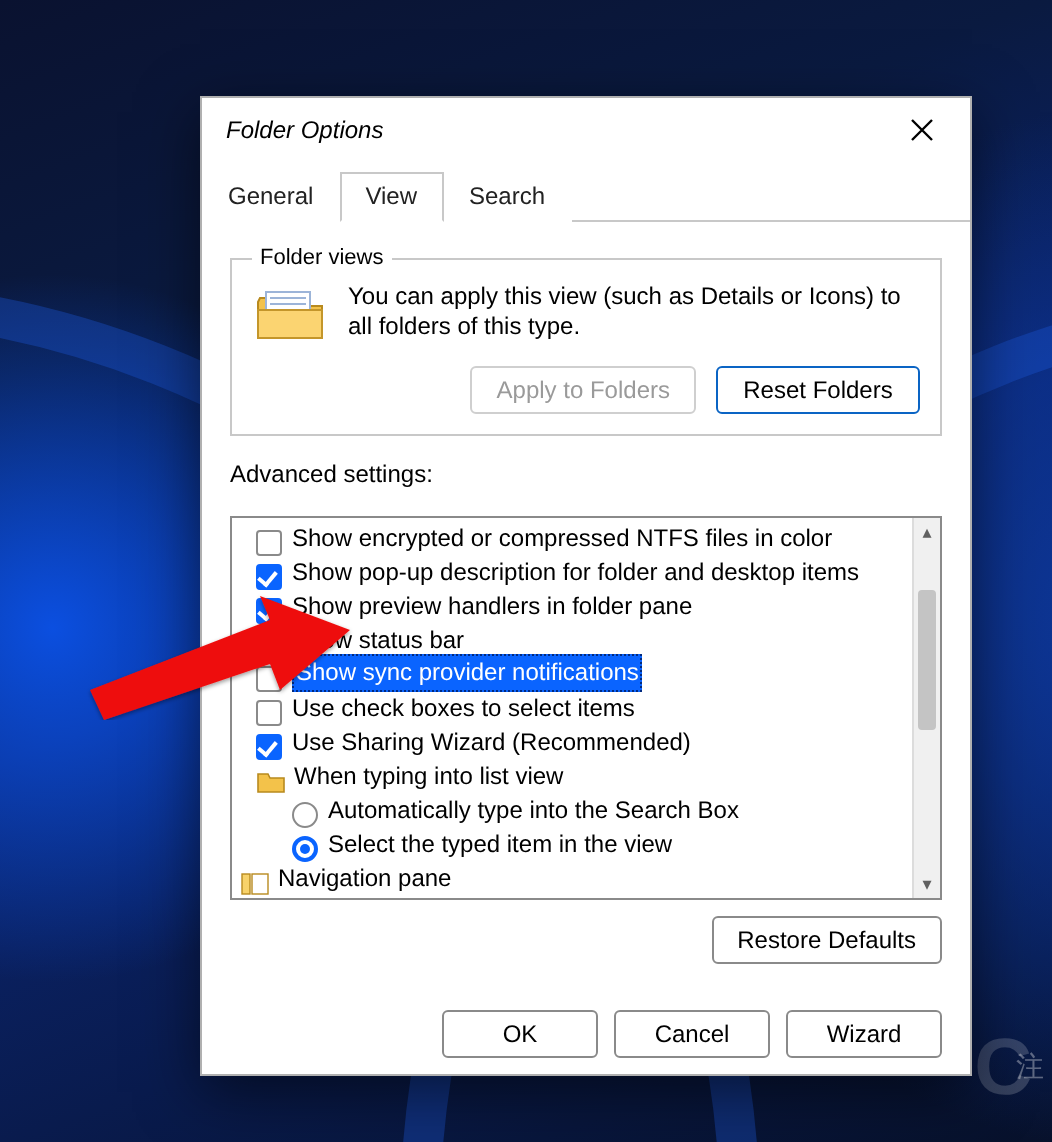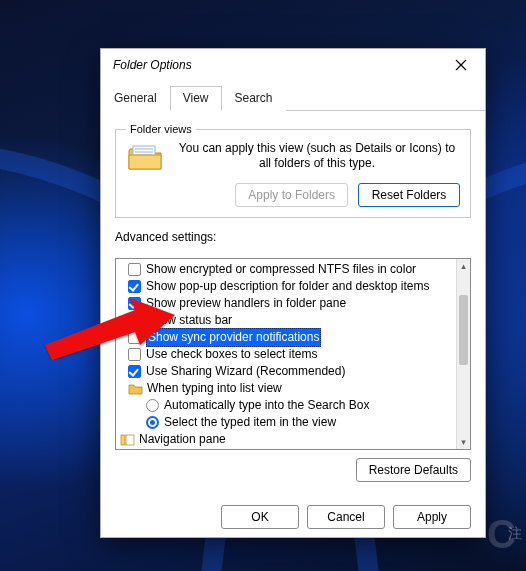--- a/index.html
+++ b/index.html
@@ -91,21 +91,21 @@
 
   fieldset.folderviews {
     border: 1px solid #c8c8c8;
     margin: 4px 0 12px;
     padding: 6px 10px 10px 10px;
   }
   fieldset.folderviews legend {
     font-size: 11px; padding: 0 4px;
   }
   .fv-row {
-    display: flex; gap: 8px; align-items: flex-start; text-align: center;
+    display: flex; gap: 8px; align-items: flex-start;
   }
   .fv-text { flex: 1; font-size: 12px; line-height: 1.25; }
   .folder-icon {
     width: 40px; height: 34px; flex: 0 0 40px;
     display: flex; align-items: center; justify-content: center;
   }
   .fv-buttons {
     display: flex; gap: 10px; justify-content: flex-end;
     margin-top: 8px; padding-left: 48px;
   }
@@ -157,21 +157,21 @@
   }
   .scrollbar .arr {
     position: absolute; left: 0; right: 0; height: 14px;
     display: flex; align-items: center; justify-content: center;
     color: #606060; font-size: 9px; user-select: none;
   }
   .scrollbar .arr.up { top: 0; }
   .scrollbar .arr.down { bottom: 0; }
 
   .node {
-    display: flex; align-items: center;
+    display: flex; align-items: flex-end;
     height: 17px; line-height: 17px;
     font-size: 12px;
     white-space: nowrap;
   }
   .ind1 { padding-left: 10px; }
   .ind2 { padding-left: 28px; }
   .chk {
     width: 13px; height: 13px;
     border: 1px solid #8a8a8a;
     border-radius: 2px;
@@ -378,21 +378,21 @@
 
       <div class="restore-row">
         <button class="btn">Restore Defaults</button>
       </div>
 
     </div>
 
     <div class="footer">
       <button class="btn">OK</button>
       <button class="btn">Cancel</button>
-      <button class="btn">Apply</button>
+      <button class="btn">Wizard</button>
     </div>
 
   </div>
 
   <svg class="arrow" viewBox="0 0 140 70">
     <defs>
       <filter id="ds" x="-20%" y="-20%" width="140%" height="140%">
         <feDropShadow dx="0" dy="1" stdDeviation="1" flood-color="rgba(0,0,0,0.4)"></feDropShadow>
       </filter>
     </defs>

